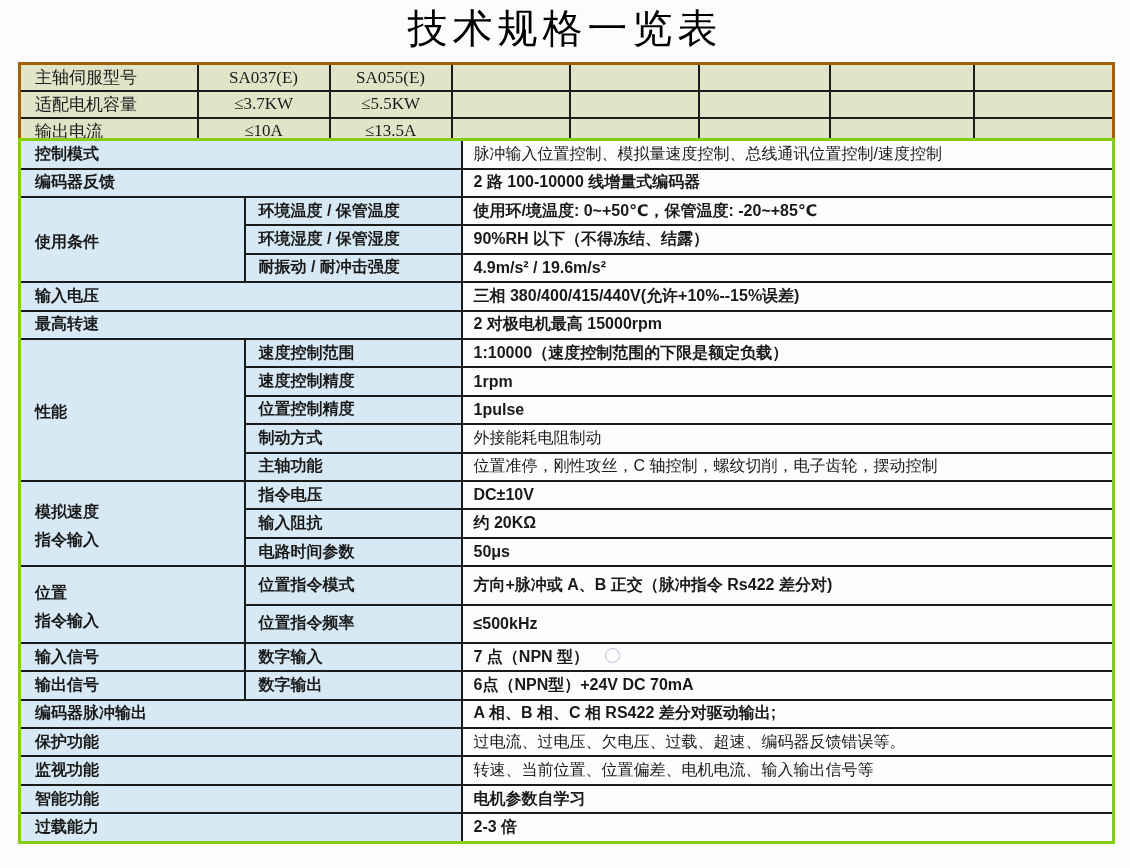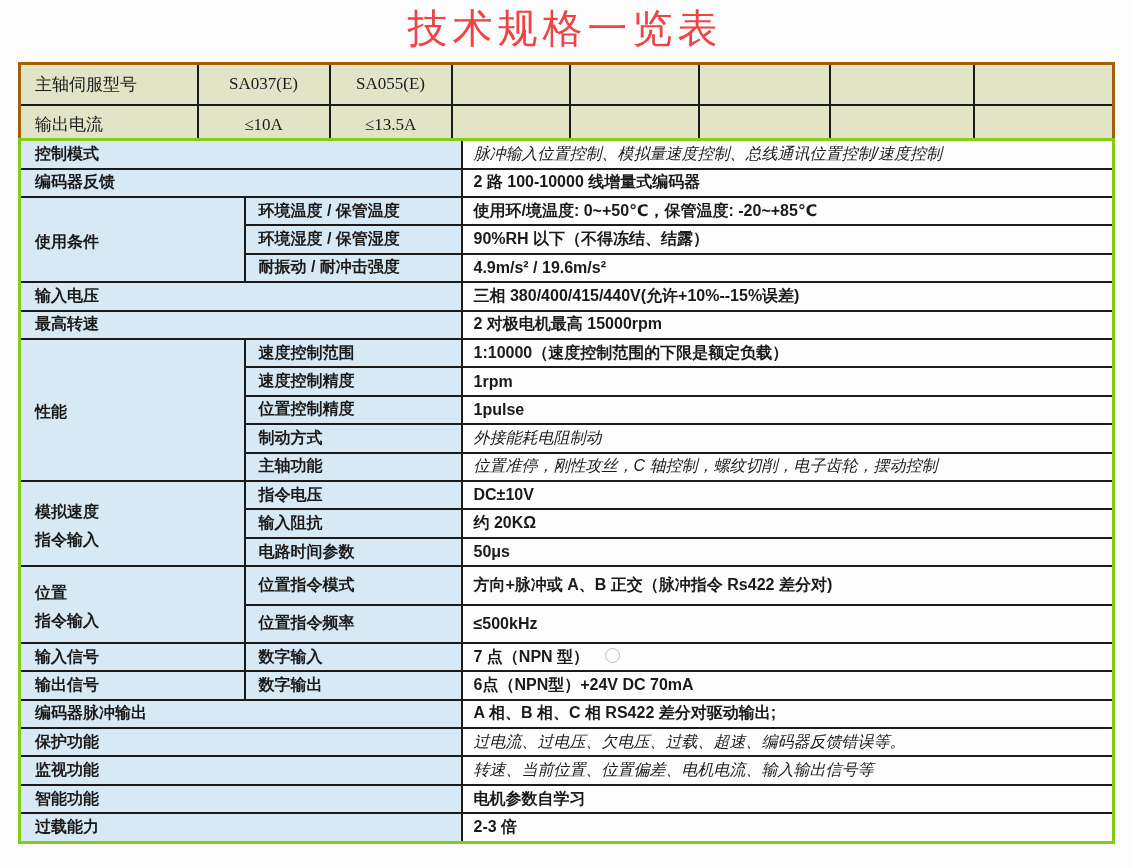--- a/index.html
+++ b/index.html
@@ -5,40 +5,40 @@
   html,body{margin:0;padding:0;}
   body{background:#ffffff;}
   .page{
     position:relative; width:1130px; height:868px;
     background:#fcfcfc; overflow:hidden; color:#1a1a1a;
     font-family:"Liberation Sans","DejaVu Sans",sans-serif;
   }
   .title{
     position:absolute; top:4px; left:0; right:0; margin:0;
     text-align:center; font-family:"Liberation Serif","DejaVu Serif",serif;
-    font-size:40px; line-height:50px; font-weight:500; letter-spacing:5px; color:#ef4444;
+    font-size:40px; line-height:50px; font-weight:500; letter-spacing:5px; color:#000000;
   }
   table{border-collapse:collapse; table-layout:fixed; position:absolute; left:18px;}
   table.hdr{top:62px; width:1094px; height:85px; border:3px solid #a16207;}
   table.spec{top:138px; width:1094px; height:706px; border:3px solid #84cc16;}
   td,th{border:2px solid #1b1b1b; padding:0; overflow:hidden; white-space:nowrap;}
   
   .hdr td,.hdr th{
     background:#e2e4c8; font-family:"Liberation Serif","DejaVu Serif",serif;
     font-size:17px; font-weight:500;
   }
   .hdr th{text-align:left; padding-left:14px;}
   .hdr td{text-align:center;margin-left:20px;}
   
   .spec td{font-size:16px; vertical-align:middle;}
   .lbl,.sub,.grp{background:#d7e9f5; font-weight:600; padding-left:14px; text-align:left;}
   .sub{padding-left:13px;}
   .grp{vertical-align:top; padding-top:4px; white-space:pre-line; line-height:28px;}
   .val{background:#fdfdfd; font-weight:700; padding-left:11px; text-align:left;}
-  .val.reg{font-weight:500;font-style:italic;}
+  .val.reg{font-weight:500;}
   .circle-mark{
     display:inline-block; width:13px; height:13px; margin-left:16px;
     border:1.5px solid #a3aecb; border-radius:50%; vertical-align:-1px; opacity:.8;
   }
 </style>
 </head>
 <body>
 
 <div class="page">
 
@@ -60,20 +60,30 @@
       <th>主轴伺服型号</th>
       <td>SA037(E)</td>
       <td>SA055(E)</td>
       <td></td>
       <td></td>
       <td></td>
       <td></td>
       <td></td>
     </tr>
     <tr>
+      <th>适配电机容量</th>
+      <td>≤3.7KW</td>
+      <td>≤5.5KW</td>
+      <td></td>
+      <td></td>
+      <td></td>
+      <td></td>
+      <td></td>
+    </tr>
+    <tr>
       <th>输出电流</th>
       <td>≤10A</td>
       <td>≤13.5A</td>
       <td></td>
       <td></td>
       <td></td>
       <td></td>
       <td></td>
     </tr>
   </tbody>

